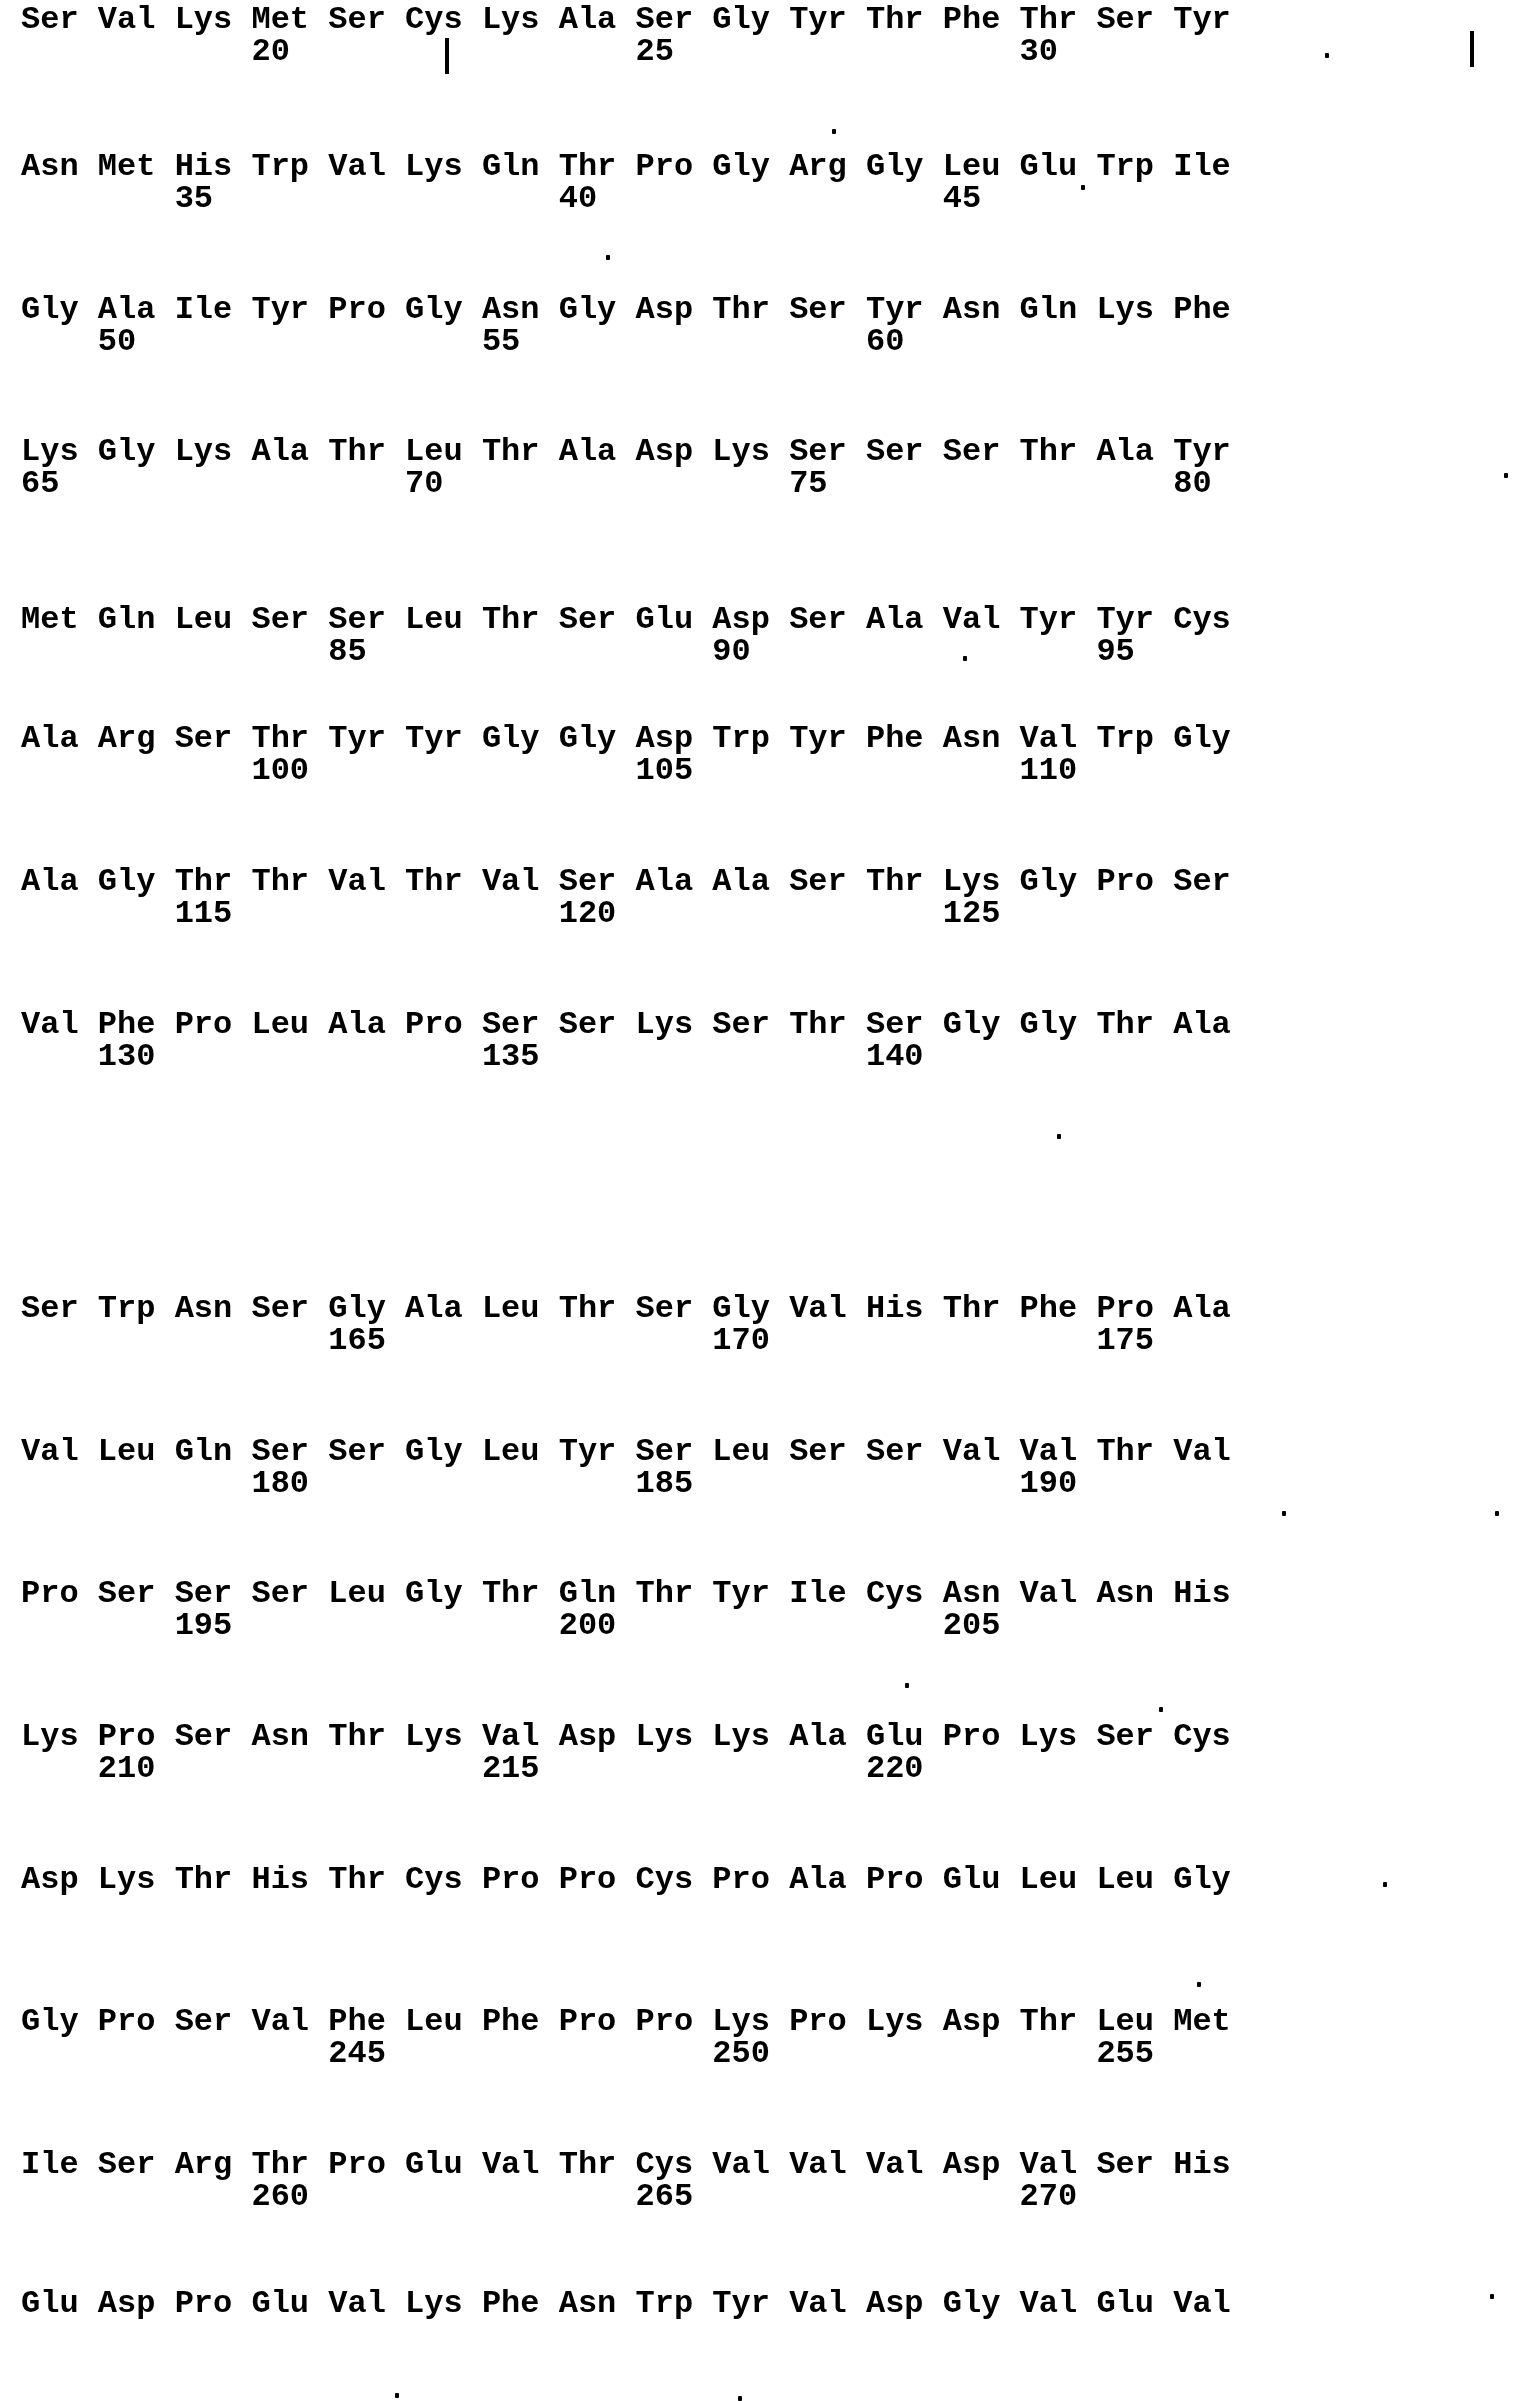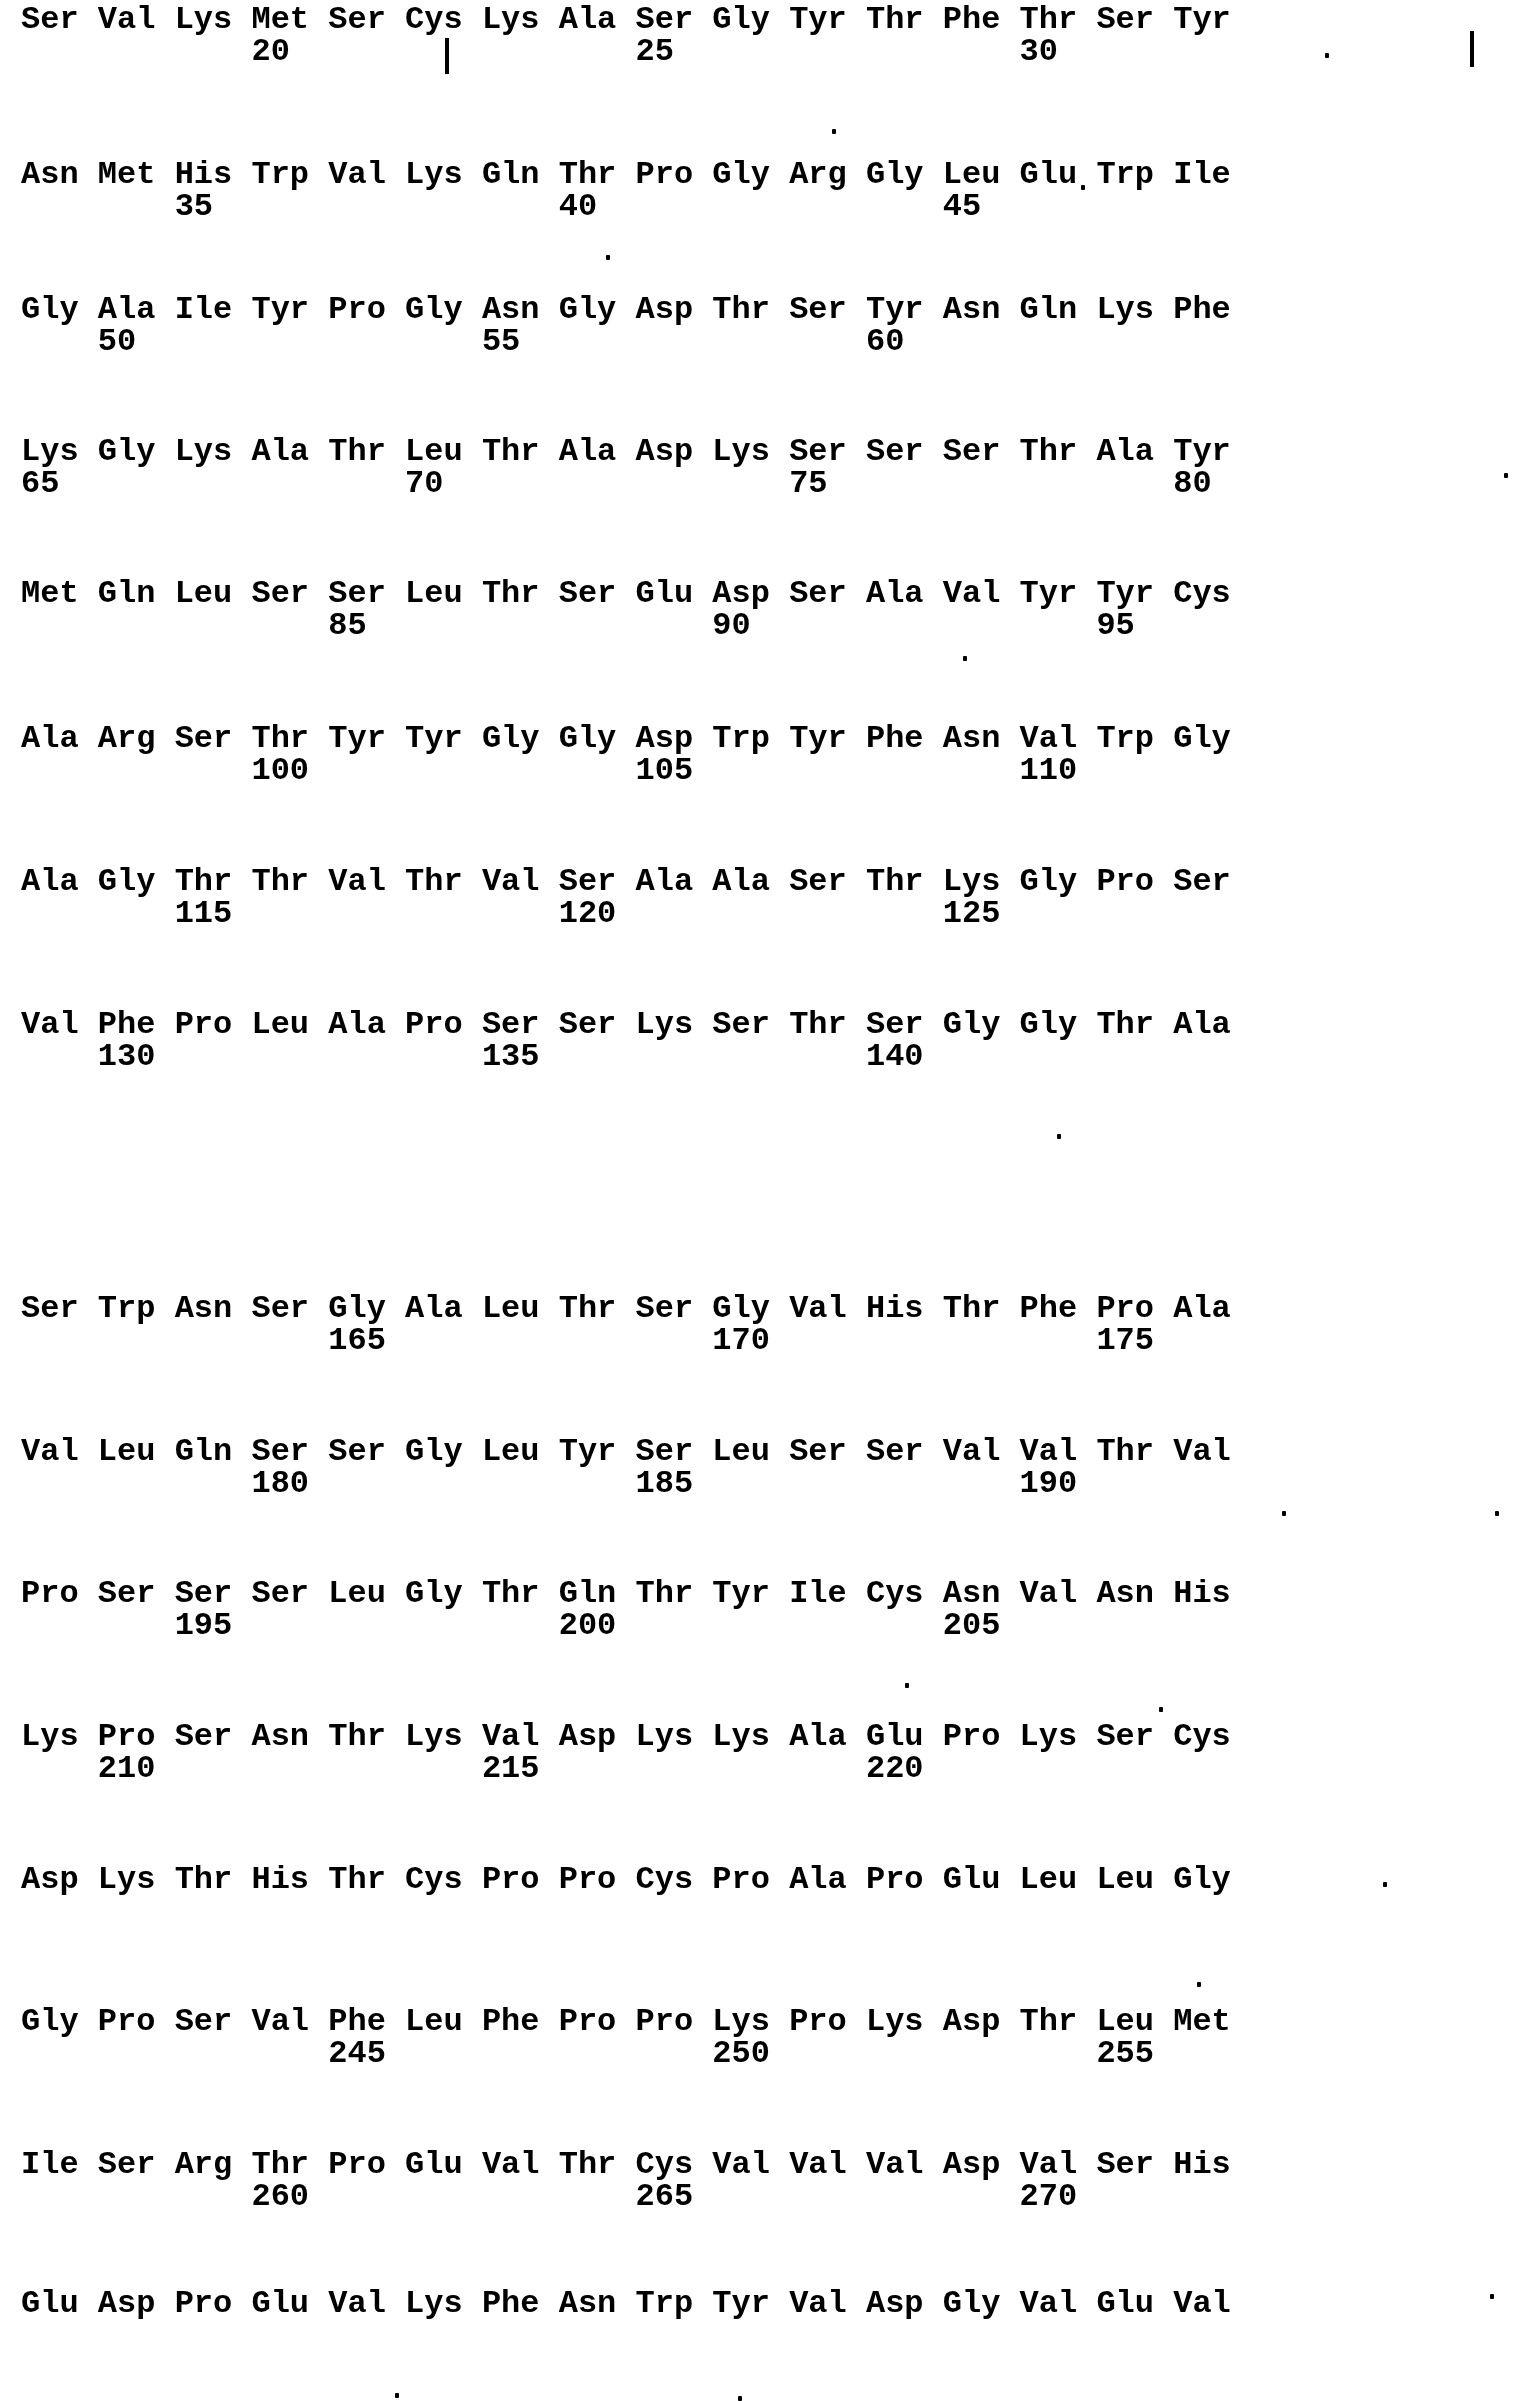--- a/index.html
+++ b/index.html
@@ -40,24 +40,24 @@
     height: 4.5px;
     background: #000000;
     border-radius: 0.9px;
   }
 </style>
 </head>
 <body>
 
 <div id="page" style="color: rgb(0, 0, 0); background: rgb(255, 255, 255);">
     <div class="seq-block" style="top: 3.6px;"><div class="seq-line">Ser Val Lys Met Ser Cys Lys Ala Ser Gly Tyr Thr Phe Thr Ser Tyr</div><div class="num-line">            20                  25                  30         </div></div>
-    <div class="seq-block" style="top: 159px;"><div class="seq-line">Asn Met His Trp Val Lys Gln Thr Pro Gly Arg Gly Leu Glu Trp Ile</div><div class="num-line">        35                  40                  45             </div></div>
+    <div class="seq-block" style="top: 151px;"><div class="seq-line">Asn Met His Trp Val Lys Gln Thr Pro Gly Arg Gly Leu Glu Trp Ile</div><div class="num-line">        35                  40                  45             </div></div>
     <div class="seq-block" style="top: 294px;"><div class="seq-line">Gly Ala Ile Tyr Pro Gly Asn Gly Asp Thr Ser Tyr Asn Gln Lys Phe</div><div class="num-line">    50                  55                  60                 </div></div>
     <div class="seq-block" style="top: 436px;"><div class="seq-line">Lys Gly Lys Ala Thr Leu Thr Ala Asp Lys Ser Ser Ser Thr Ala Tyr</div><div class="num-line">65                  70                  75                  80 </div></div>
-    <div class="seq-block" style="top: 578px;"><div class="seq-line">Met Gln Leu Ser Ser Leu Thr Ser Glu Asp Ser Ala Val Tyr Tyr Cys</div><div class="num-line">                85                  90                  95     </div></div>
+    <div class="seq-block" style="top: 604px;"><div class="seq-line">Met Gln Leu Ser Ser Leu Thr Ser Glu Asp Ser Ala Val Tyr Tyr Cys</div><div class="num-line">                85                  90                  95     </div></div>
     <div class="seq-block" style="top: 723px;"><div class="seq-line">Ala Arg Ser Thr Tyr Tyr Gly Gly Asp Trp Tyr Phe Asn Val Trp Gly</div><div class="num-line">            100                 105                 110        </div></div>
     <div class="seq-block" style="top: 866px;"><div class="seq-line">Ala Gly Thr Thr Val Thr Val Ser Ala Ala Ser Thr Lys Gly Pro Ser</div><div class="num-line">        115                 120                 125            </div></div>
     <div class="seq-block" style="top: 1009px;"><div class="seq-line">Val Phe Pro Leu Ala Pro Ser Ser Lys Ser Thr Ser Gly Gly Thr Ala</div><div class="num-line">    130                 135                 140                </div></div>
     <div class="seq-block" style="top: 1293px;"><div class="seq-line">Ser Trp Asn Ser Gly Ala Leu Thr Ser Gly Val His Thr Phe Pro Ala</div><div class="num-line">                165                 170                 175    </div></div>
     <div class="seq-block" style="top: 1436px;"><div class="seq-line">Val Leu Gln Ser Ser Gly Leu Tyr Ser Leu Ser Ser Val Val Thr Val</div><div class="num-line">            180                 185                 190        </div></div>
     <div class="seq-block" style="top: 1578px;"><div class="seq-line">Pro Ser Ser Ser Leu Gly Thr Gln Thr Tyr Ile Cys Asn Val Asn His</div><div class="num-line">        195                 200                 205            </div></div>
     <div class="seq-block" style="top: 1721px;"><div class="seq-line">Lys Pro Ser Asn Thr Lys Val Asp Lys Lys Ala Glu Pro Lys Ser Cys</div><div class="num-line">    210                 215                 220                </div></div>
     <div class="seq-block" style="top: 1864px;"><div class="seq-line">Asp Lys Thr His Thr Cys Pro Pro Cys Pro Ala Pro Glu Leu Leu Gly</div></div>
     <div class="seq-block" style="top: 2006px;"><div class="seq-line">Gly Pro Ser Val Phe Leu Phe Pro Pro Lys Pro Lys Asp Thr Leu Met</div><div class="num-line">                245                 250                 255    </div></div>
     <div class="seq-block" style="top: 2149px;"><div class="seq-line">Ile Ser Arg Thr Pro Glu Val Thr Cys Val Val Val Asp Val Ser His</div><div class="num-line">            260                 265                 270        </div></div>

